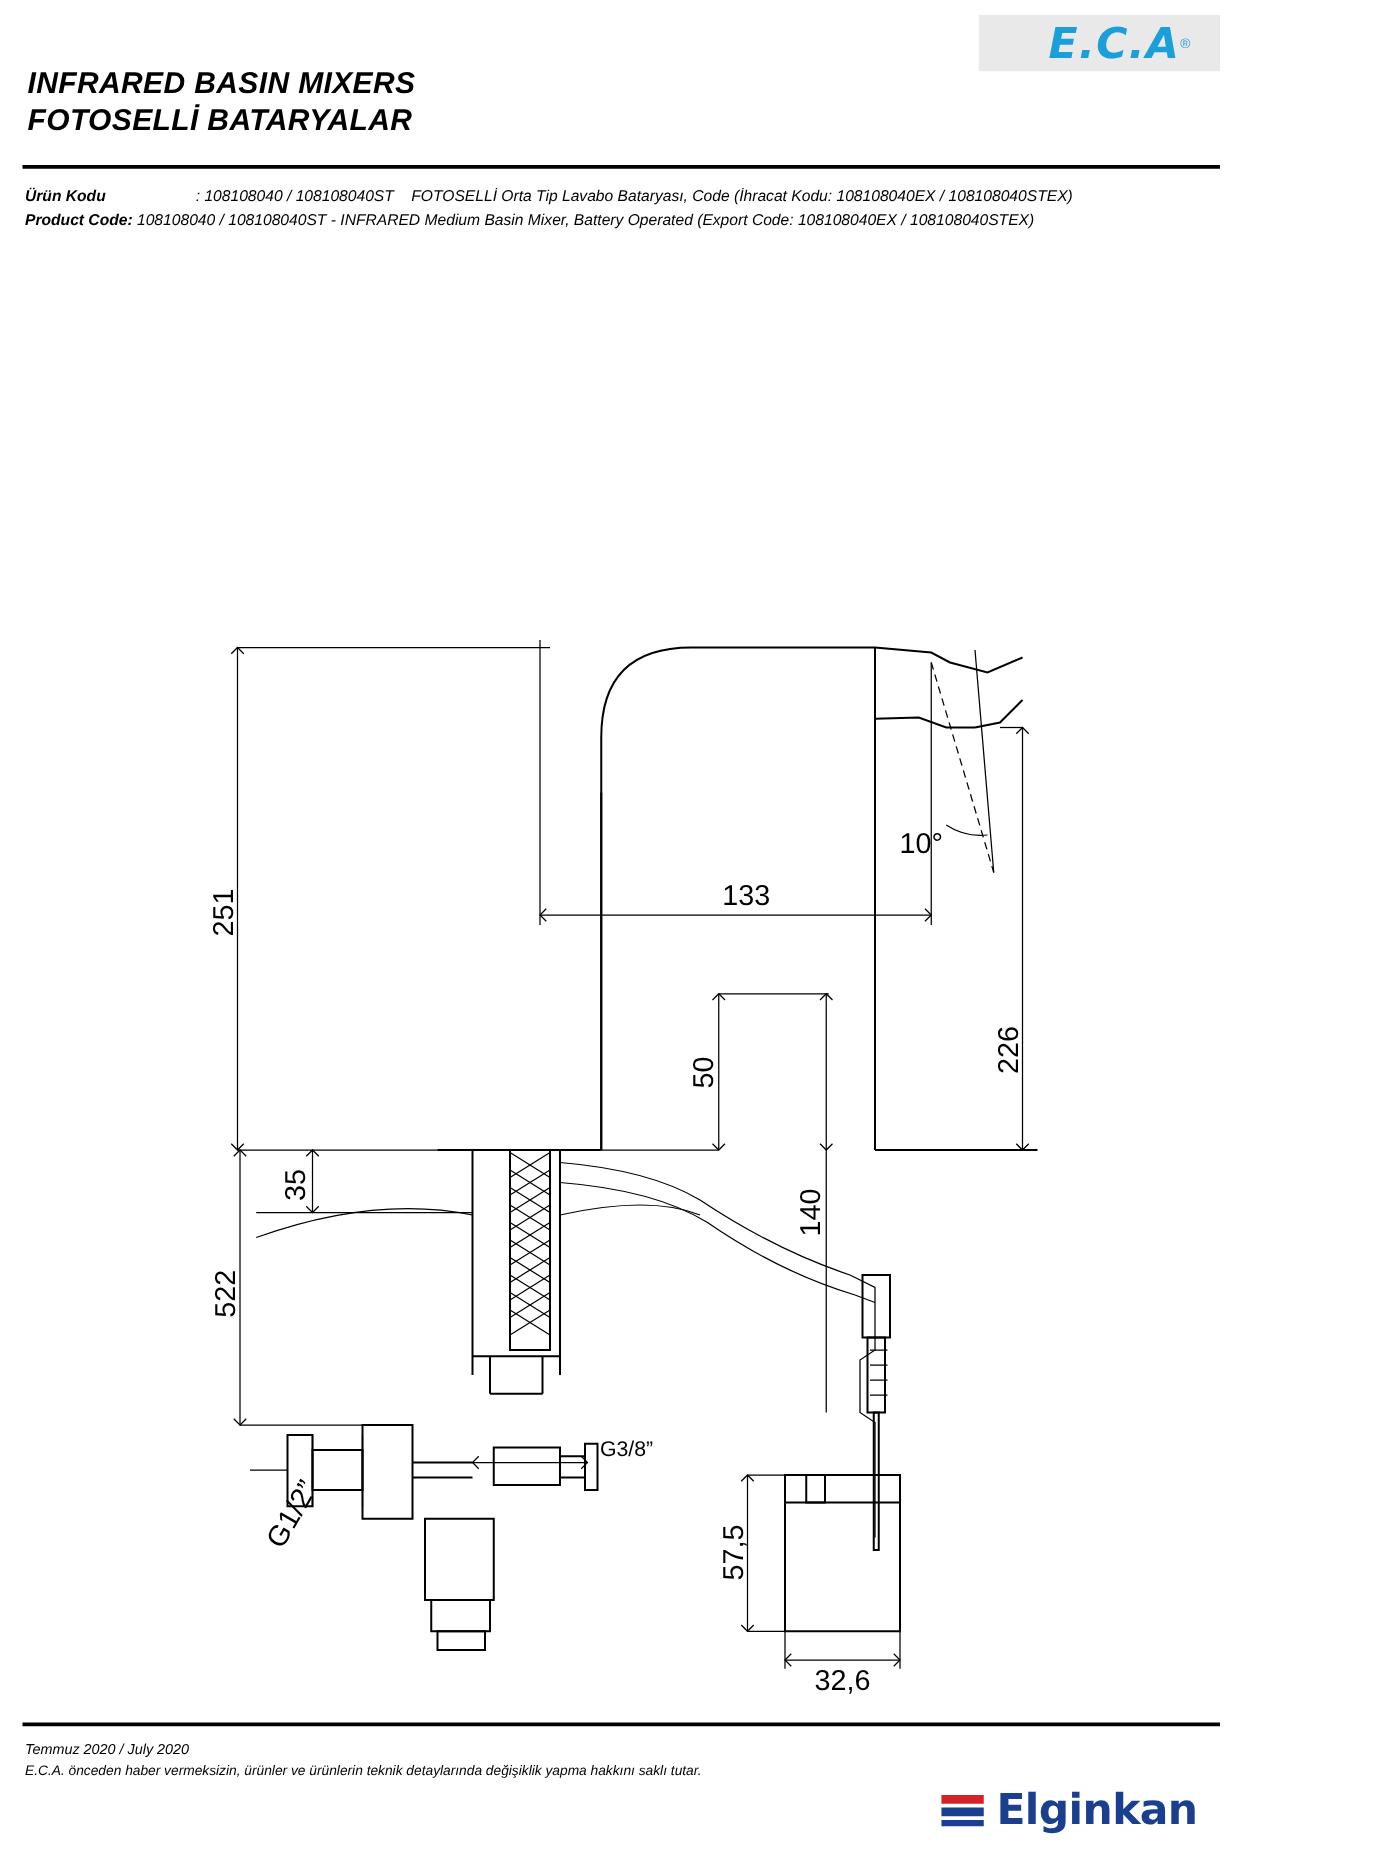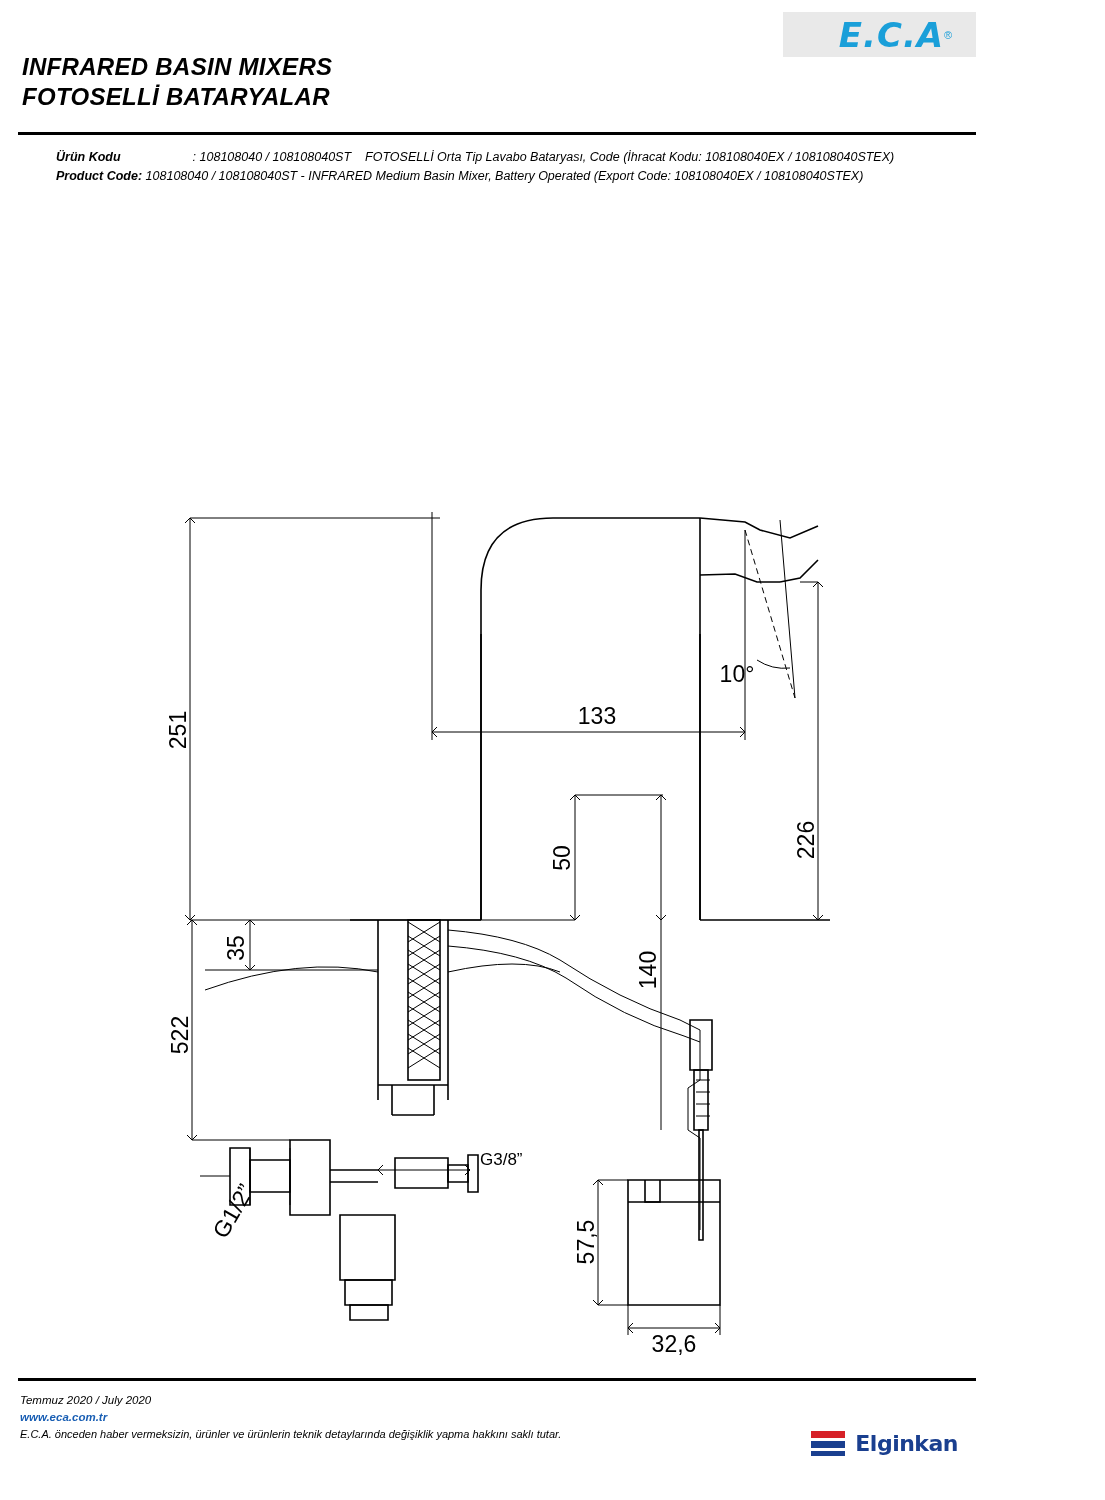--- a/index.html
+++ b/index.html
@@ -68,21 +68,21 @@
   .codes {
     position: absolute;
     left: 20px;
     top: 148px;
     width: 1076px;
     font-style: italic;
     font-size: 12.5px;
     line-height: 19px;
   }
   .codes .row { white-space: nowrap; }
-  .codes b { font-weight: bold; margin-left: 36px; }
+  .codes b { font-weight: bold; }
   .codes .sp1 { display: inline-block; width: 72px; }
   .codes .sp2 { display: inline-block; width: 14px; }
 
   
   .drawing {
     position: absolute;
     left: 0;
     top: 230px;
     width: 1105px;
     height: 1135px;
@@ -133,21 +133,21 @@
     right: 18px;
     top: 1428px;
     display: flex;
     align-items: center;
     gap: 8px;
   }
   .elg-mark { display: block; }
   .elg-text {
     font-family: "DejaVu Sans", sans-serif;
     font-weight: bold;
-    font-size: 22px;
+    font-size: 34px;
     color: #1a3f8f;
     letter-spacing: -0.5px;
   }
 </style>
 </head>
 <body>
 
 <div class="page">
 
   <div class="logo-box">
@@ -347,21 +347,20 @@
       <text class="dim" x="594" y="1012" text-anchor="middle" transform="rotate(-90 594 1012)">57,5</text>
       <text class="dim" x="674" y="1122" text-anchor="middle">32,6</text>
 
     </svg>
   </div>
 
   <div class="rule-bottom"></div>
 
   <div class="footer-left">
     <div>Temmuz 2020 / July 2020</div>
-    <div class="url">www.eca.com.tr</div>
     <div class="disc">E.C.A. önceden haber vermeksizin, ürünler ve ürünlerin teknik detaylarında değişiklik yapma hakkını saklı tutar.</div>
   </div>
 
   <div class="elginkan">
     <svg class="elg-mark" width="36" height="30" viewBox="0 0 36 30">
       <rect x="0" y="3" width="34" height="7" fill="#d62128"></rect>
       <rect x="0" y="13" width="34" height="7" fill="#1a3f8f"></rect>
       <rect x="0" y="23" width="34" height="5" fill="#1a3f8f"></rect>
     </svg>
     <span class="elg-text">Elginkan</span>

